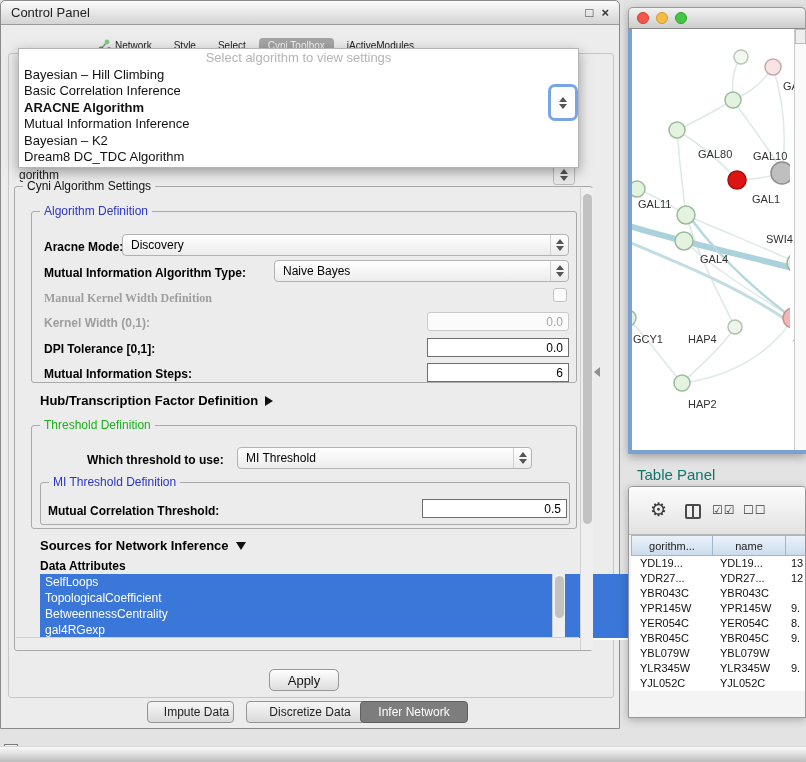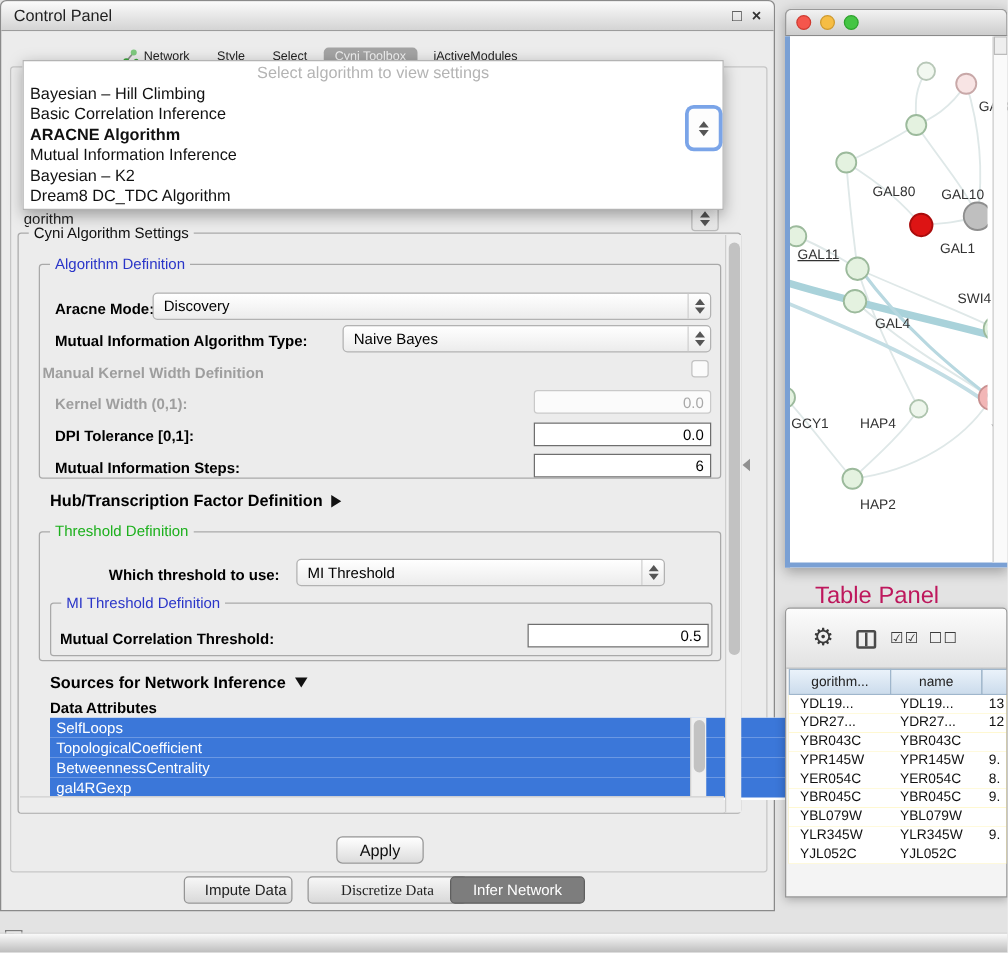--- a/index.html
+++ b/index.html
@@ -107,33 +107,33 @@
   .light.red { background:#f5564c; border:1px solid #cf3a30; }
   .light.yellow { background:#f6bd44; border:1px solid #cf9a2e; }
   .light.green { background:#45c544; border:1px solid #2da22c; }
   .nw-content { left:0; top:22px; width:178px; height:425px; background:#fff;
         border-left:4px solid #7aa0d4; border-bottom:4px solid #7aa0d4; overflow:hidden; }
   .nw-scroll { position:absolute; right:0; top:0; width:12px; height:421px; background:#fafafa; border-left:1px solid #ccc; }
   .nw-scroll .btn { position:absolute; left:0; top:0; width:11px; height:15px; background:#eee; border:1px solid #bbb; }
   .node-label { position:absolute; font-size:11px; color:#333; white-space:nowrap; }
 
   
-  .tp-label { left:652px; top:466px; font-size:19px; color:#be185d; }
+  .tp-label { left:637px; top:466px; font-size:15px; color:#0f766e; }
   .tp { left:628px; top:486px; width:178px; height:232px; background:#f4f4f4;
         border:1px solid #979797; border-radius:4px 4px 0 0; overflow:hidden;
         box-shadow:0 2px 8px rgba(0,0,0,.25); }
   .tp-toolbar { left:0; top:0; width:100%; height:48px; background:linear-gradient(#fcfcfc,#e2e2e2);
         border-bottom:1px solid #b9b9b9; }
   .tp-icon { position:absolute; color:#3a3a3a; }
   .icon-columns { left:56px; top:17px; width:16px; height:15px; border:2px solid #4a4a4a; border-radius:2px; }
   .icon-columns::after { content:""; position:absolute; left:5px; top:0; width:2px; height:11px; background:#4a4a4a; }
   .tp-header { position:absolute; left:2px; top:48px; display:flex; }
   .th { height:21px; background:linear-gradient(#eaf2fa,#ccdcec); border:1px solid #9fb6cc; margin-right:-1px;
         font-size:11px; color:#222; display:flex; align-items:center; justify-content:center; }
-  .tp-body { position:absolute; left:2px; top:69px; width:176px; background:#fde047; }
+  .tp-body { position:absolute; left:2px; top:69px; width:176px; background:#737373; }
   .tr { display:flex; height:15px; line-height:15px; font-size:11px; color:#111; background:#fff; }
   .td { overflow:hidden; white-space:nowrap; }
 
   
   .footer { left:0; top:746px; width:806px; height:16px;
         background:linear-gradient(#fafafa,#bdbdbd); border-top:1px solid #d8d8d8; }
   .corner-icon { left:4px; top:744px; width:14px; height:13px; border:1px solid #7c7c7c; background:#f2f2f2; }
   .corner-icon::after { content:""; position:absolute; left:2px; top:2px; width:4px; height:7px; background:#9a9a9a; }
 </style>
 </head>
@@ -200,21 +200,21 @@
 
     <span class="lbl" style="left:29px; top:79px;">Mutual Information Algorithm Type:</span>
     <div class="combo" style="left:259px; top:73px; width:295px;">
       <span>Naive Bayes</span>
       <span class="arrows">
           <span class="tri-up"></span>
           <span class="tri-dn"></span>
         </span>
     </div>
 
-    <span class="lbl dis" style="left:19px; top:104px;">Manual Kernel Width Definition</span>
+    <span class="lbl dis" style="left:29px; top:104px;font-family:Liberation Serif, serif;">Manual Kernel Width Definition</span>
     <span class="checkbox" style="left:538px; top:101px;"></span>
 
     <span class="lbl dis" style="left:29px; top:129px;">Kernel Width (0,1):</span>
     <input class="field dis" style="left: 412px; top: 125px; width: 142px;" value="0.0">
 
     <span class="lbl" style="left:29px; top:155px;">DPI Tolerance [0,1]:</span>
     <input class="field" style="left: 412px; top: 151px; width: 142px;" value="0.0">
 
     <span class="lbl" style="left:29px; top:180px;">Mutual Information Steps:</span>
     <input class="field" style="left: 412px; top: 176px; width: 142px;" value="6">
@@ -261,21 +261,21 @@
 
     <div class="hscroll" style="left:1px; top:450px; width:563px; height:13px;"></div>
     <div class="vscroll" style="left:565px; top:1px; width:13px; height:462px;">
       <span class="vthumb" style="top:6px; height:330px;"></span>
     </div>
   </div>
 
   <div class="abs apply-btn">Apply</div>
 
   <div class="btab" style="left:146px; width:87px;padding-left:12px;">Impute Data</div>
-  <div class="btab" style="left:245px; width:128px;font-family:Liberation Serif, serif;">Discretize Data</div>
+  <div class="btab" style="left:245px; width:128px;">Discretize Data</div>
   <div class="btab sel" style="left:359px; width:108px;">Infer Network</div>
 </section>
 
 <div class="abs popup">
   <div class="row ph">Select algorithm to view settings</div>
   <div class="row">Bayesian – Hill Climbing</div>
   <div class="row">Basic Correlation Inference</div>
   <div class="row bold">ARACNE Algorithm</div>
   <div class="row">Mutual Information Inference</div>
   <div class="row">Bayesian – K2</div>
@@ -331,21 +331,21 @@
         <circle cx="52" cy="212" r="9" fill="#e4f2e0" stroke="#9cba9c"></circle>
         <circle cx="-4" cy="289" r="8" fill="#e4f2e0" stroke="#9cba9c"></circle>
         <circle cx="161" cy="289" r="10" fill="#f2b6b6" stroke="#c89090"></circle>
         <circle cx="103" cy="298" r="7" fill="#eef6ec" stroke="#aec4ae"></circle>
         <circle cx="50" cy="354" r="8" fill="#e4f2e0" stroke="#9cba9c"></circle>
       </g>
     </svg>
     <div class="node-label" style="left:151px; top:51px;">GAL8</div>
     <div class="node-label" style="left:66px;  top:119px;">GAL80</div>
     <div class="node-label" style="left:121px; top:121px;">GAL10</div>
-    <div class="node-label" style="left:6px;   top:169px;text-decoration:underline;">GAL11</div>
+    <div class="node-label" style="left:6px;   top:169px;">GAL11</div>
     <div class="node-label" style="left:120px; top:164px;">GAL1</div>
     <div class="node-label" style="left:134px; top:204px;">SWI4</div>
     <div class="node-label" style="left:68px;  top:224px;">GAL4</div>
     <div class="node-label" style="left:1px;   top:304px;">GCY1</div>
     <div class="node-label" style="left:56px;  top:304px;">HAP4</div>
     <div class="node-label" style="left:161px; top:309px;">Y</div>
     <div class="node-label" style="left:56px;  top:369px;">HAP2</div>
     <div class="nw-scroll">
       <span class="btn"></span>
     </div>

